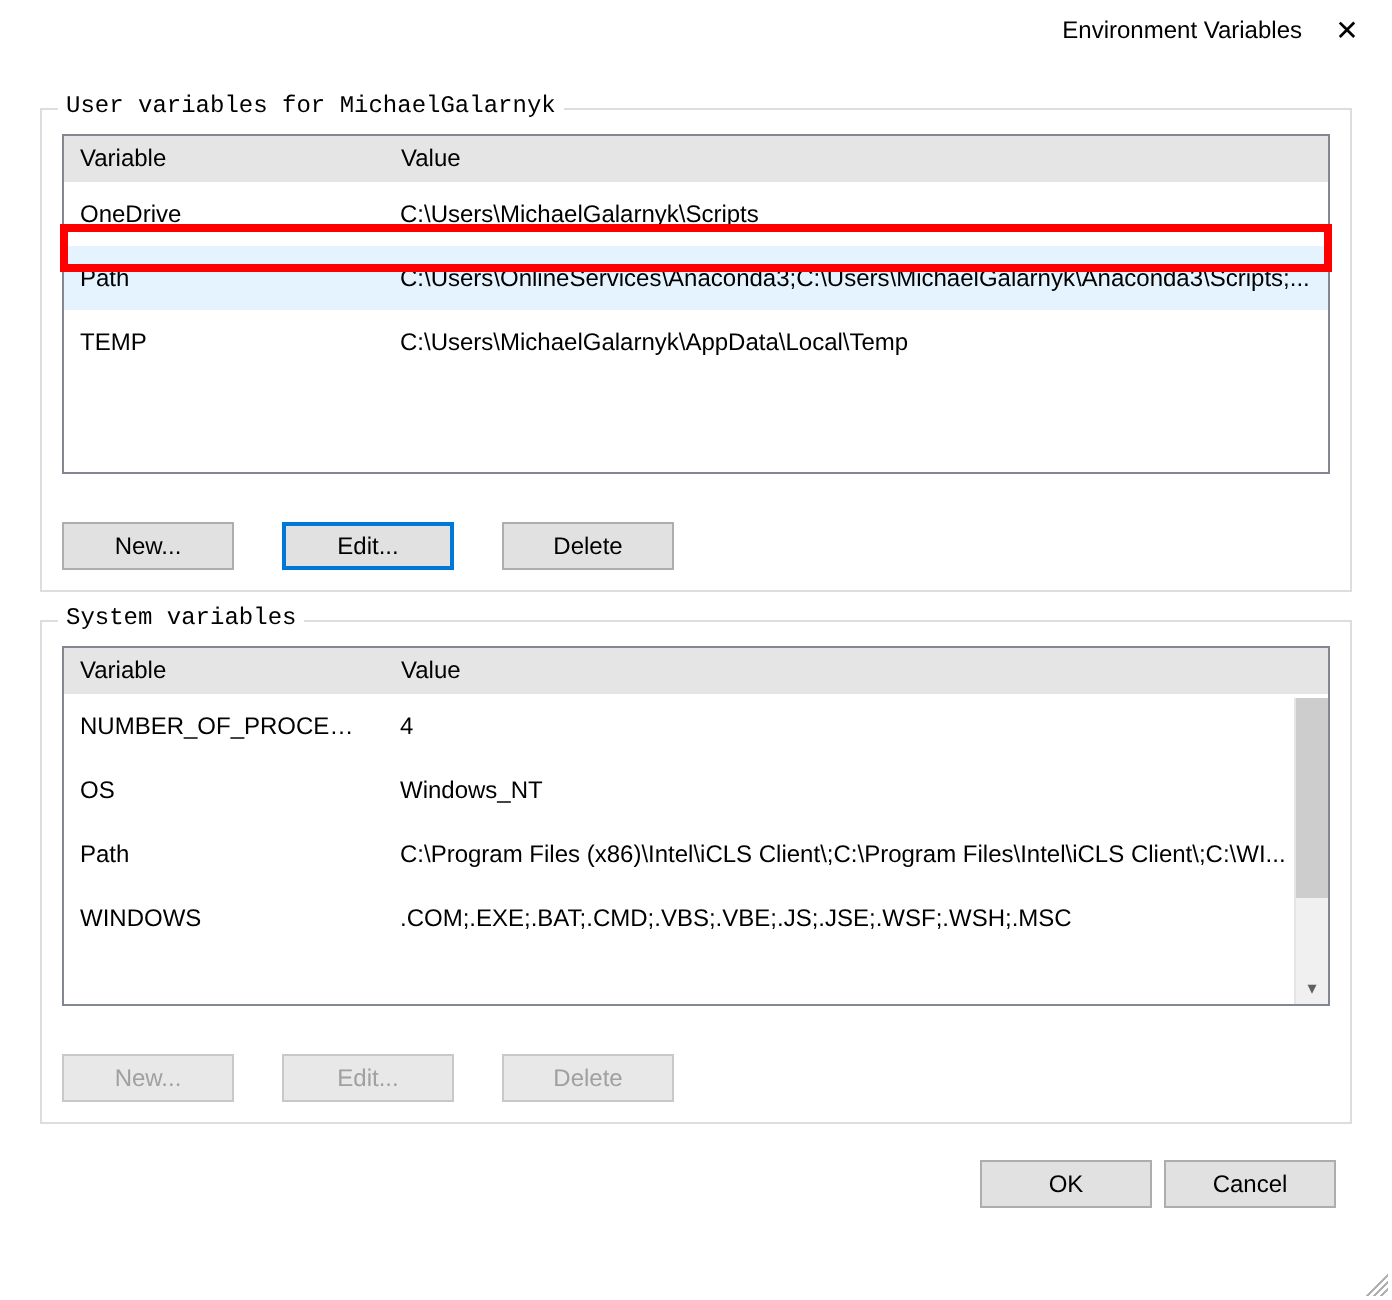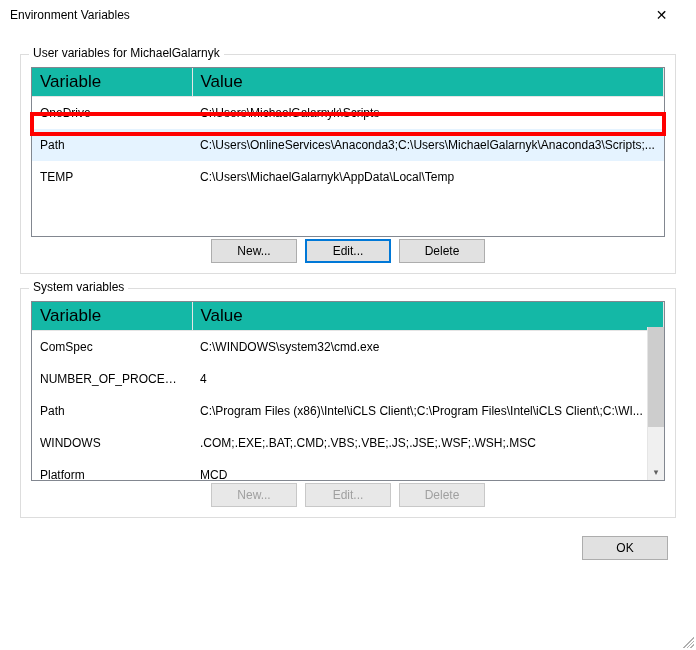--- a/index.html
+++ b/index.html
@@ -7,25 +7,24 @@
       font-family: "Segoe UI", Tahoma, sans-serif;
       font-size: 12px;
       background: #fff;
       width: 696px;
       height: 650px;
       overflow: hidden;
       color: #000;
     }
     .titlebar {
       display: flex;
-      justify-content: space-between;
+      justify-content: flex-end;
       align-items: center;
       height: 30px;
-      padding: 0 12px 0 10px;
-      gap: 36px;
+      padding: 0 0 0 10px;
     }
     .close-btn {
       width: 45px;
       height: 30px;
       display: flex;
       align-items: center;
       justify-content: center;
       font-size: 14px;
       cursor: pointer;
     }
@@ -38,42 +37,43 @@
       padding: 8px 10px 10px 10px;
       position: relative;
     }
     .fieldset-label {
       position: absolute;
       top: -9px;
       left: 8px;
       background: #fff;
       padding: 0 4px;
       font-size: 12px;
+      font-family: Liberation Mono, monospace;
     }
     .table-wrap {
       border: 1px solid #828790;
       background: #fff;
       margin-top: 4px;
       position: relative;
     }
     .table-wrap.user { height: 170px; }
     .table-wrap.system { height: 180px; }
     table {
       width: 100%;
       border-collapse: collapse;
       table-layout: fixed;
     }
     thead th {
       text-align: left;
       font-weight: normal;
       padding: 4px 8px;
       border-right: 1px solid #e5e5e5;
       border-bottom: 1px solid #e5e5e5;
-      background: #14b8a6;
-      font-size: 17px;
+      background: #e5e5e5;
+      font-size: 12px;
     }
     tbody td {
       padding: 2px 8px;
       font-size: 12px;
       white-space: nowrap;
       overflow: hidden;
       text-overflow: ellipsis;
     }
     tbody tr { height: 32px; }
     tbody tr.selected td { background: #e5f3ff; }
@@ -114,23 +114,23 @@
       height: 17px;
       display: flex;
       align-items: center;
       justify-content: center;
       font-size: 9px;
       color: #606060;
     }
     .scrollbar .arrow.down { bottom: 0; }
     .btn-row {
       display: flex;
-      justify-content: center;
-      gap: 8px;
-      margin-top: 2px;
+      justify-content: flex-start;
+      gap: 24px;
+      margin-top: 24px;
     }
     .btn {
       min-width: 86px;
       height: 24px;
       border: 1px solid #adadad;
       background: #e1e1e1;
       font-size: 12px;
       font-family: inherit;
       cursor: pointer;
       padding: 0 10px;
@@ -222,52 +222,49 @@
             <col class="col-val">
           </colgroup>
         <thead>
           <tr>
             <th>Variable</th>
             <th>Value</th>
           </tr>
         </thead>
         <tbody>
           <tr>
-            <td>ComSpec</td>
-            <td>C:\WINDOWS\system32\cmd.exe</td>
-          </tr>
-          <tr>
             <td>NUMBER_OF_PROCESSORS</td>
             <td>4</td>
           </tr>
           <tr>
+            <td>OS</td>
+            <td>Windows_NT</td>
+          </tr>
+          <tr>
             <td>Path</td>
             <td>C:\Program Files (x86)\Intel\iCLS Client\;C:\Program Files\Intel\iCLS Client\;C:\WI...</td>
           </tr>
           <tr>
             <td>WINDOWS</td>
             <td>.COM;.EXE;.BAT;.CMD;.VBS;.VBE;.JS;.JSE;.WSF;.WSH;.MSC</td>
-          </tr>
-          <tr>
-            <td>Platform</td>
-            <td>MCD</td>
           </tr>
         </tbody>
       </table>
       <div class="scrollbar">
         <div class="thumb"></div>
         <div class="arrow down">▾</div>
       </div>
     </div>
     <div class="btn-row">
       <button class="btn disabled">New...</button>
       <button class="btn disabled">Edit...</button>
       <button class="btn disabled">Delete</button>
     </div>
   </div>
 
 </div>
 
 <div class="dialog-btns">
   <button class="btn">OK</button>
+  <button class="btn">Cancel</button>
 </div>
 
 <div class="resize-grip"></div>
 
 </body></html>

